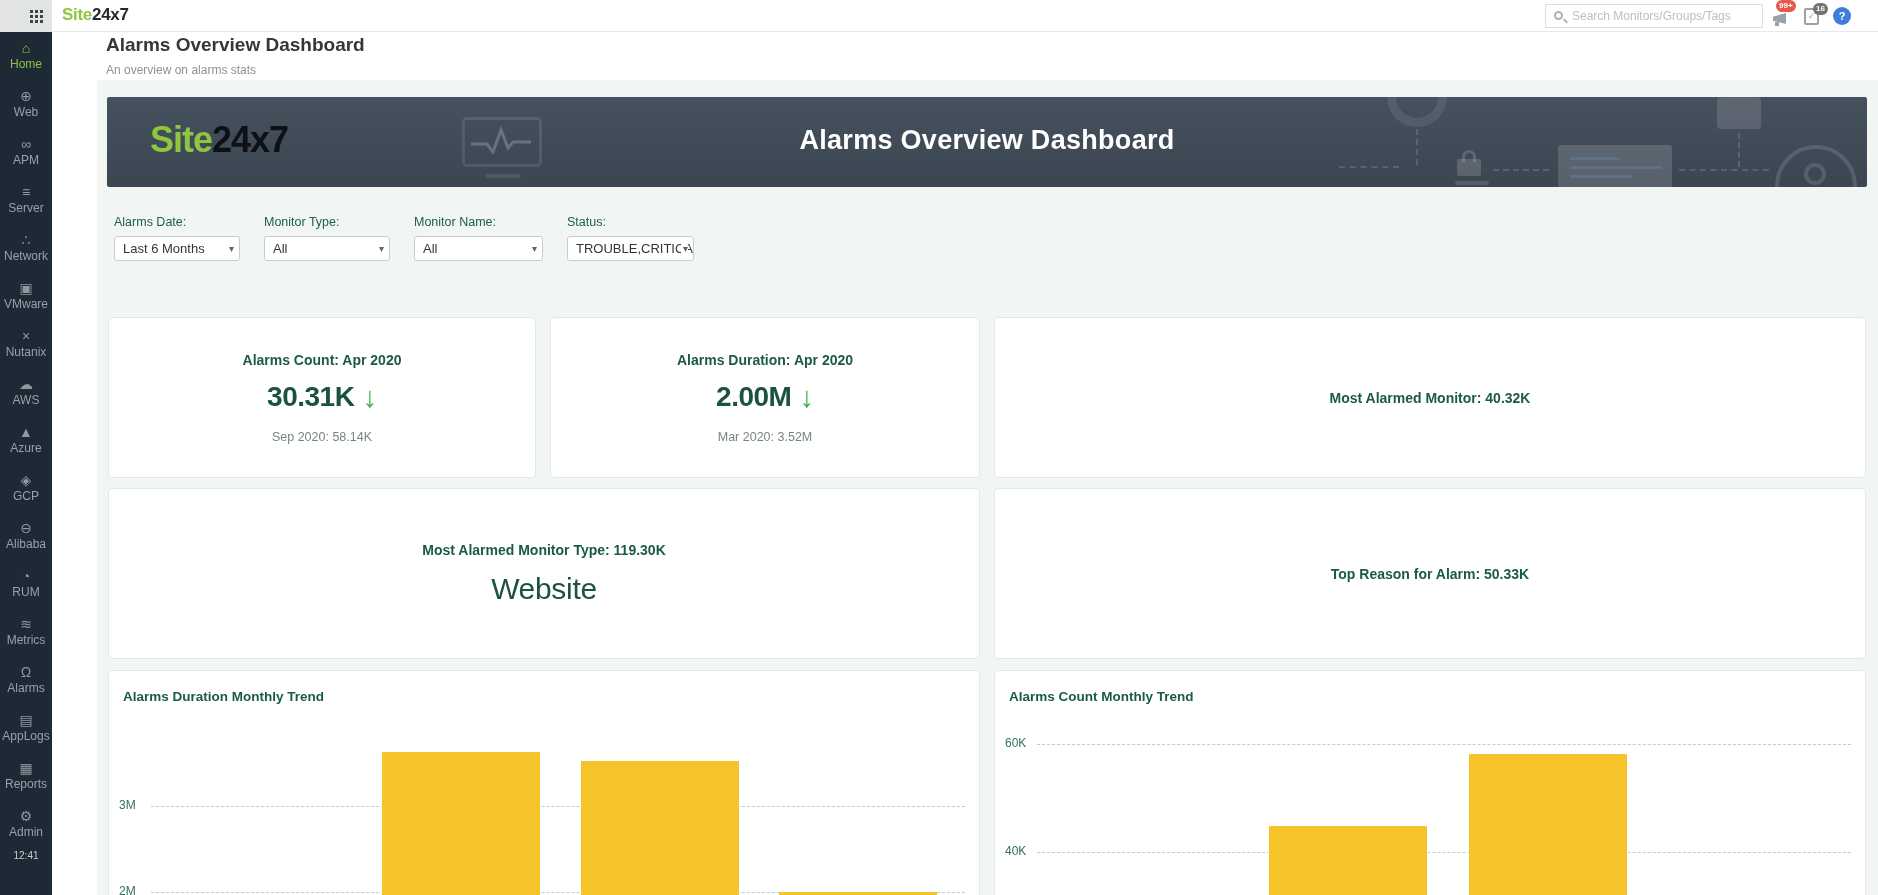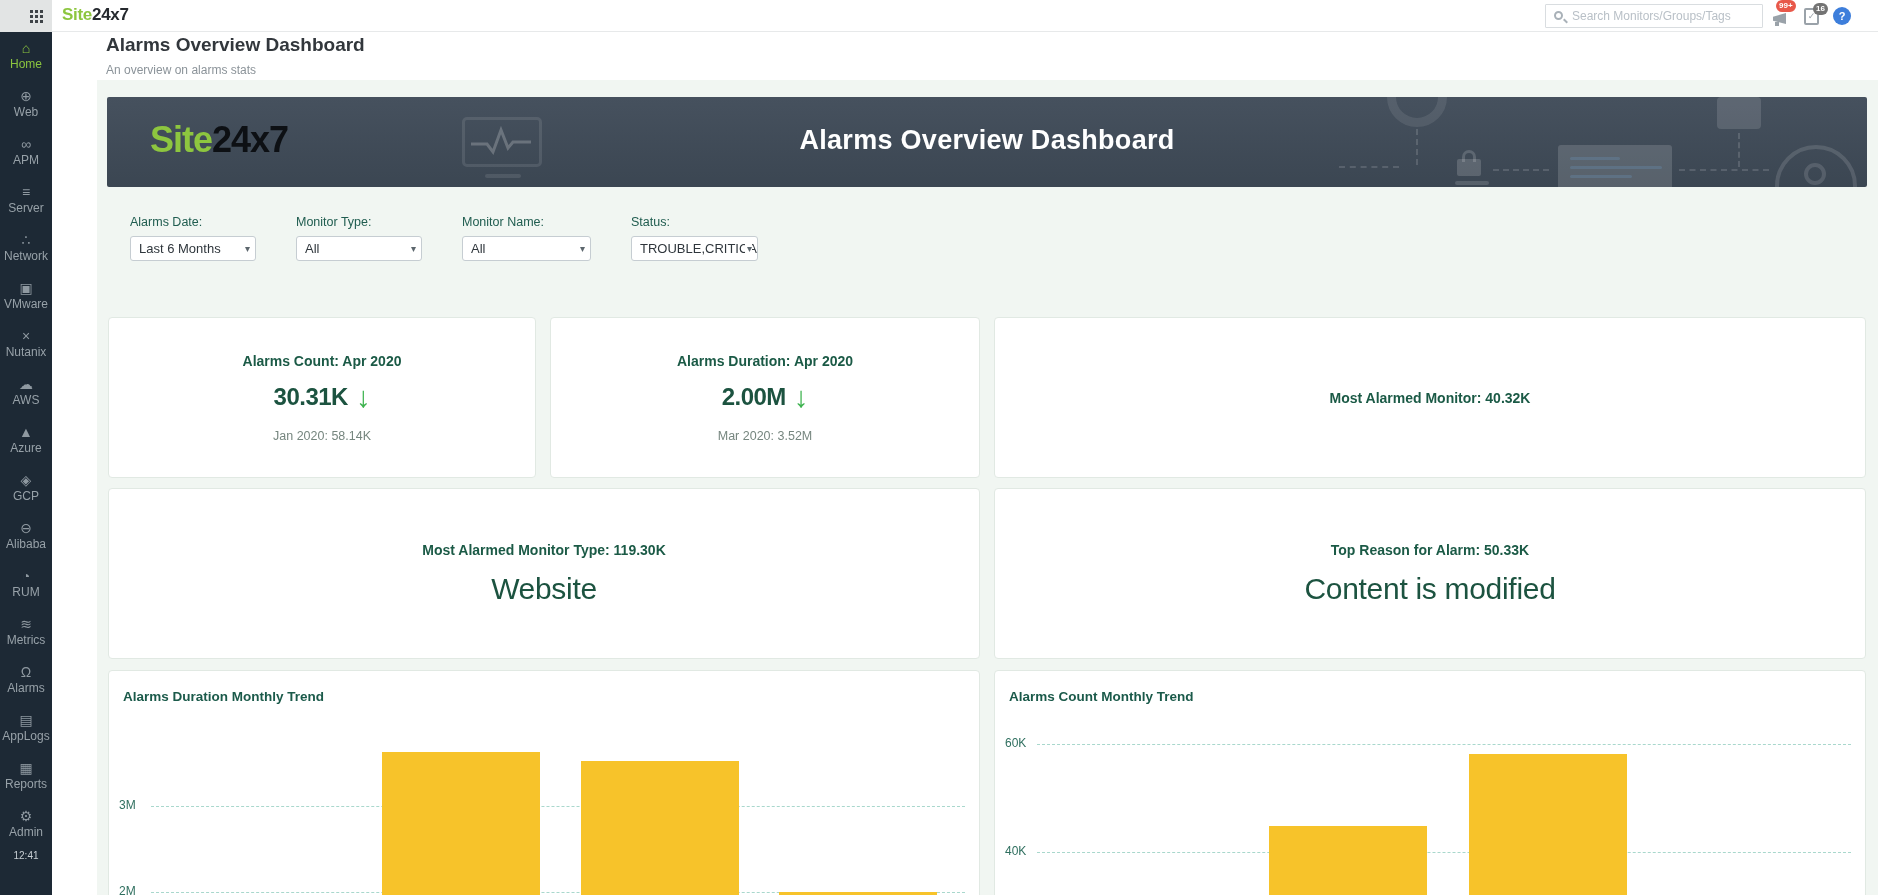--- a/index.html
+++ b/index.html
@@ -77,33 +77,33 @@
                        border-bottom:none; border-radius:7px 7px 0 0; }
   .deco-line1 { left:1348px; top:84px; width:34px; height:4px; background:rgba(255,255,255,0.14); border-radius:2px; }
   .deco-card { left:1451px; top:48px; width:114px; height:48px; background:rgba(255,255,255,0.15); border-radius:3px; }
   .deco-card span { position:absolute; left:12px; height:3px; border-radius:2px; background:rgba(98,125,152,0.55); display:block; }
   .deco-sq { left:1610px; top:0px; width:44px; height:32px; background:rgba(255,255,255,0.13); border-radius:4px; }
   .deco-person-ring { left:1668px; top:48px; width:82px; height:82px; border:4px solid rgba(255,255,255,0.13); border-radius:50%; }
   .deco-person-head { left:1697px; top:66px; width:22px; height:22px; border:4px solid rgba(255,255,255,0.13); border-radius:50%; }
 
   
   .filters { position:absolute; left:114px; top:215px; display:flex; gap:24px; }
-  .filter { display:flex; flex-direction:column; gap:7px;margin-left:16px; }
+  .filter { display:flex; flex-direction:column; gap:7px; }
   .f-label { font-size:12.5px; color:#205d50; }
   .f-select { position:relative; height:25px; background:#fff; border:1px solid #c6cdd2; border-radius:3px;
               font-size:13px; color:#2f363c; display:flex; align-items:center; padding-left:8px; cursor:pointer; }
   .f-value { overflow:hidden; white-space:nowrap; display:block; }
   .f-caret { position:absolute; right:5px; top:6px; font-size:10px; color:#5c666d; background:#fff; padding-left:2px; }
 
   
   .card { position:absolute; background:#fff; border:1px solid #e1e9e3; border-radius:4px; }
   .stat { display:flex; flex-direction:column; align-items:center; justify-content:center; }
   .stat-title { font-size:14px; font-weight:bold; color:#1b5a46; }
   .stat-value-row { display:flex; align-items:center; gap:8px; margin-top:13px; }
-  .stat-value { font-size:24px; font-weight:600; color:#1c5340; letter-spacing:-0.5px; }
+  .stat-value { font-size:28px; font-weight:600; color:#1c5340; letter-spacing:-0.5px; }
   .stat-arrow { font-size:29px; color:#3eb34f; font-weight:bold; line-height:30px; }
   .stat-foot { font-size:12.5px; color:#76867f; margin-top:17px; }
   .stat-bigtext { font-size:30px; color:#1c5340; margin-top:14px; letter-spacing:-0.3px; }
 
   #card-1 { left:108px; top:317px; width:428px; height:161px; }
   #card-2 { left:550px; top:317px; width:430px; height:161px;justify-content:center; }
   #card-3 { left:994px; top:317px; width:872px; height:161px; }
   #card-4 { left:108px; top:488px; width:872px; height:171px; }
   #card-5 { left:994px; top:488px; width:872px; height:171px; }
 
@@ -282,21 +282,21 @@
       </div>
     </div>
   </div>
 
 <div class="card stat" id="card-1">
   <div class="stat-title">Alarms Count: Apr 2020</div>
   <div class="stat-value-row">
     <span class="stat-value">30.31K</span>
     <span class="stat-arrow">↓</span>
   </div>
-  <div class="stat-foot">Jan 2020: 58.14K</div>
+  <div class="stat-foot">Sep 2020: 58.14K</div>
 </div>
 
 <div class="card stat" id="card-2">
   <div class="stat-title">Alarms Duration: Apr 2020</div>
   <div class="stat-value-row">
     <span class="stat-value">2.00M</span>
     <span class="stat-arrow">↓</span>
   </div>
   <div class="stat-foot">Mar 2020: 3.52M</div>
 </div>
@@ -305,21 +305,20 @@
   <div class="stat-title">Most Alarmed Monitor: 40.32K</div>
 </div>
 
 <div class="card stat" id="card-4">
   <div class="stat-title">Most Alarmed Monitor Type: 119.30K</div>
   <div class="stat-bigtext">Website</div>
 </div>
 
 <div class="card stat" id="card-5">
   <div class="stat-title">Top Reason for Alarm: 50.33K</div>
-  <div class="stat-bigtext">Content is modified</div>
 </div>
 
 <div class="card" id="chart-duration">
   <div class="chart-title">Alarms Duration Monthly Trend</div>
 <div class="gridline" style="top: 135px; left: 42px;"></div>
     <div class="axis-label" style="top: 127px;">3M</div>
     <div class="gridline" style="top: 221px; left: 42px;"></div>
     <div class="axis-label" style="top: 213px;">2M</div>
     <div class="bar" style="left: 273px; width: 158px; top: 80.82px; height: 312.18px; background: rgb(247, 195, 42);"></div>
     <div class="bar" style="left: 472px; width: 158px; top: 90.28px; height: 302.72px; background: rgb(247, 195, 42);"></div>

